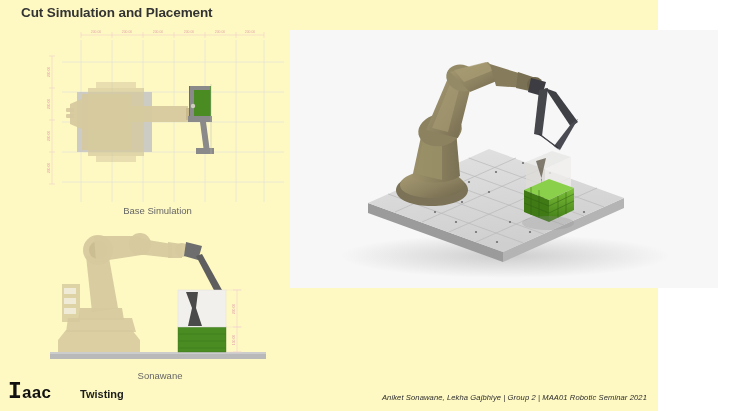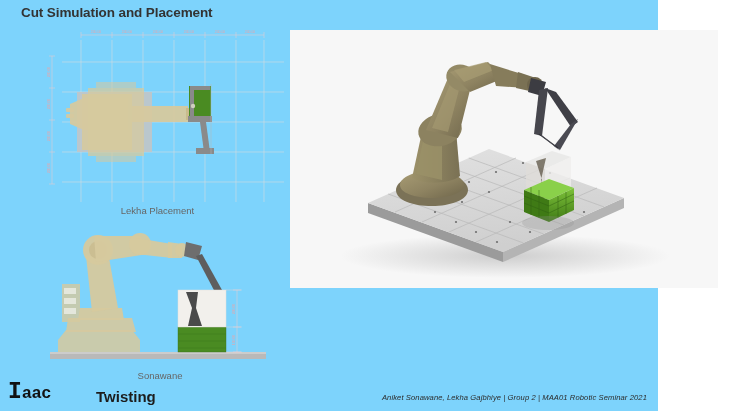--- a/index.html
+++ b/index.html
@@ -8,21 +8,21 @@
   }
   body {
     width: 730px; height: 411px;
     font-family: "Liberation Sans", sans-serif;
     overflow: hidden;
     position: relative;
   }
   #slide {
     position: absolute; inset: 0;
     width: 658px; height: 411px;
-    background: #7dd3fc;
+    background: #fef9c3;
   }
 
   
   #slide-title {
     position: absolute;
     left: 21px; top: 5px;
     font-size: 13.5px;
     font-weight: bold;
     color: #333333;
     letter-spacing: -0.1px;
@@ -58,22 +58,22 @@
     position: absolute; left: 8px; top: 381px;
     font-family: Liberation Mono, monospace;
     color: #111111;
     line-height: 1;
     white-space: nowrap;
   }
   #footer-logo .lg-i { font-size: 23px; font-weight: bold; letter-spacing: 0px; }
   #footer-logo .lg-rest { font-size: 17px; font-weight: bold; letter-spacing: -0.5px; }
 
   #footer-project {
-    position: absolute; left: 96px; top: 388px;
-    font-size: 15px; font-weight: bold; color: #1c1c1c;
+    position: absolute; left: 80px; top: 388px;
+    font-size: 11px; font-weight: bold; color: #1c1c1c;
     white-space: nowrap;
   }
   #footer-credits {
     position: absolute; right: 11px; top: 393px;
     font-size: 7.6px; font-style: italic; font-weight: normal;
     color: #2b2b2b; white-space: nowrap; letter-spacing: 0.1px;
   }
 
   .dim-text { font-size: 3.4px; fill: #e5a7ad; font-family: "Liberation Sans", sans-serif; }
 </style>
@@ -154,21 +154,21 @@
     <g fill="#8a8a8a">
       <path d="M154,60 L174,60 L174,64 L158,64 L158,96 L154,96 Z"></path>
       <path d="M152,90 L176,90 L176,96 L152,96 Z"></path>
       <path d="M164,96 L170,96 L174,126 L168,126 Z"></path>
       <path d="M160,122 L178,122 L178,128 L160,128 Z"></path>
       <circle cx="157" cy="80" r="2.2" fill="#cfcfbf"></circle>
     </g>
     <line x1="175" y1="58" x2="175" y2="128" stroke="#b5b5b5" stroke-width="0.5"></line>
   </svg>
 
-  <div class="caption" id="cap-base">Lekha Placement</div>
+  <div class="caption" id="cap-base">Base Simulation</div>
 
   <svg id="fig-elev" viewBox="0 0 252 146">
 
     <g>
       <rect x="14" y="130" width="216" height="7" fill="#b9b9b9"></rect>
       <rect x="14" y="130" width="216" height="2" fill="#cccccc"></rect>
     </g>
 
     <g fill="#d6c99e">
 

